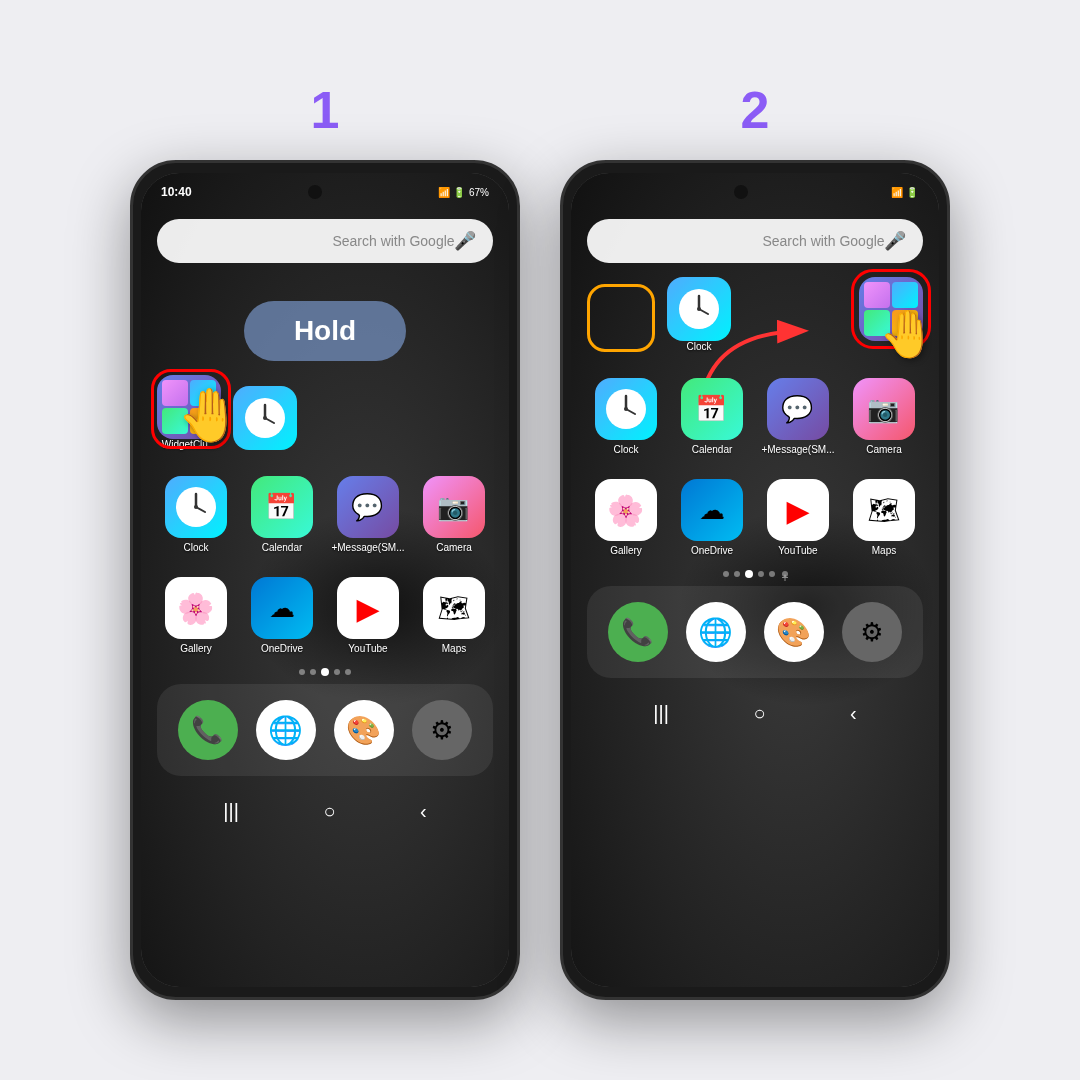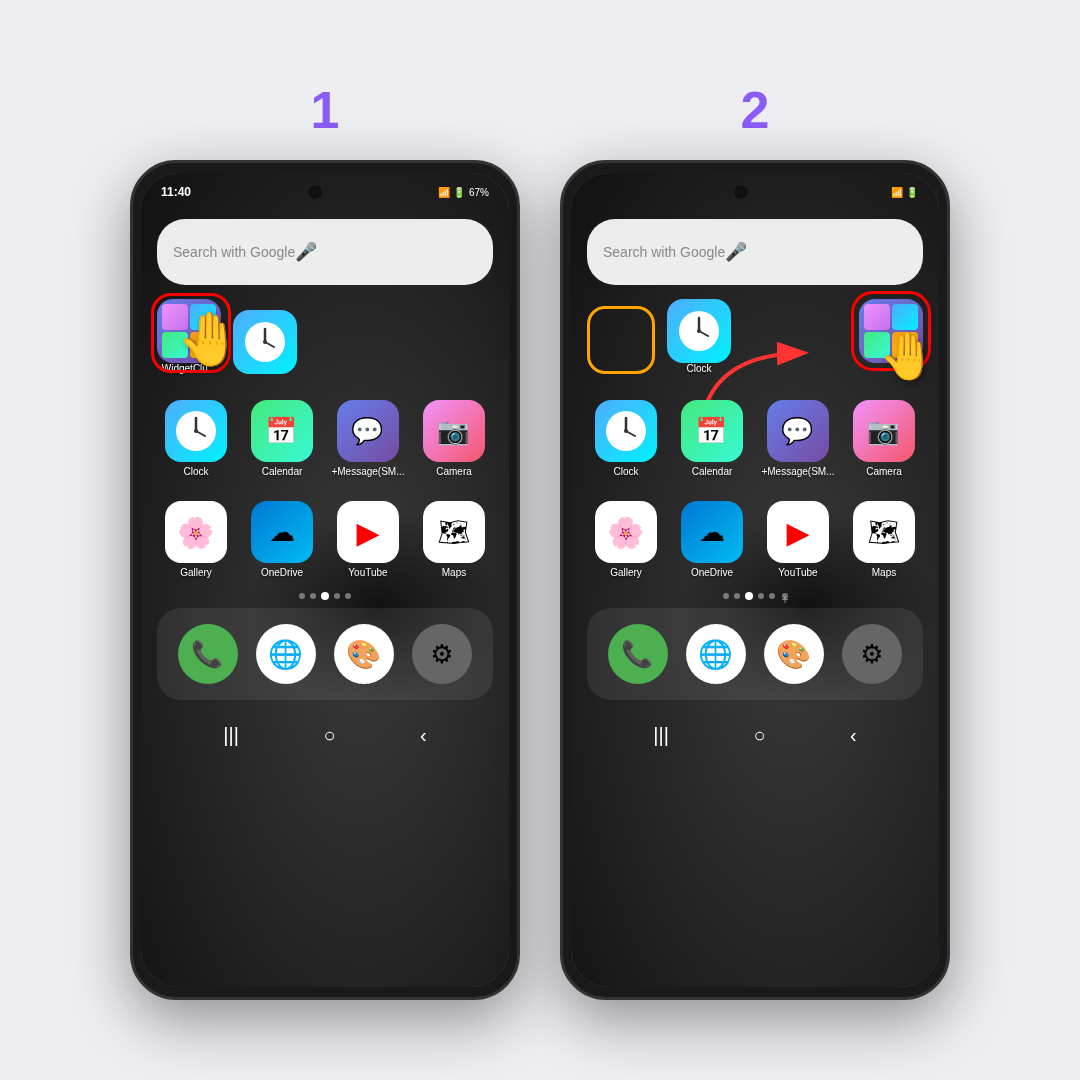--- a/index.html
+++ b/index.html
@@ -89,24 +89,24 @@
       margin: 0 auto;
       position: relative;
       z-index: 10;
     }
     .search-bar {
       position: relative;
       z-index: 10;
       margin: 16px 16px 0;
       background: rgba(255,255,255,0.92);
       border-radius: 28px;
-      padding: 22px 16px;
-      display: flex;
-      align-items: center;
-      justify-content: flex-start;
+      padding: 11px 16px;
+      display: flex;
+      align-items: center;
+      justify-content: flex-end;
     }
     .search-bar span { color: #888; font-size: 14px; }
     .search-bar .mic { font-size: 18px; color: #555; }
     .hold-badge {
       position: relative;
       z-index: 10;
       background: rgba(120,150,200,0.7);
       border-radius: 30px;
       padding: 14px 50px;
       margin: 20px auto 0;
@@ -273,34 +273,39 @@
 <div class="container">
 
   <div class="step">
     <div class="step-number">1</div>
     <div class="phone">
       <div class="phone-screen">
         <div class="phone-screen-bg"></div>
         <div class="dark-blob"></div>
 
         <div class="status-bar">
-          <span class="status-left">11:40</span>
+          <span class="status-left">10:40</span>
           <div class="camera-notch"></div>
           <div class="status-icons">
             <span>📶</span>
             <span>🔋</span>
             <span>67%</span>
           </div>
         </div>
 
         <div class="search-bar">
           <span>Search with Google</span>
           <span class="mic">🎤</span>
         </div>
 
+        <div style="display:flex;justify-content:center;position:relative;z-index:10;margin-top:18px;">
+          <div class="hold-badge">
+            <span>Hold</span>
+          </div>
+        </div>
 
         <div style="position:relative;z-index:10;display:flex;gap:8px;padding:14px 16px 0;justify-content:flex-start;align-items:flex-end;">
 
           <div style="position:relative;display:flex;flex-direction:column;align-items:center;">
             <div class="red-box" style="top:-6px;left:-6px;width:80px;height:80px;"></div>
             <div class="app-icon-img icon-widgetclub" style="width:64px;height:64px;border:none;">
               <div class="widgetclub-inner">
                 <div class="wc-cell"></div>
                 <div class="wc-cell"></div>
                 <div class="wc-cell"></div>

